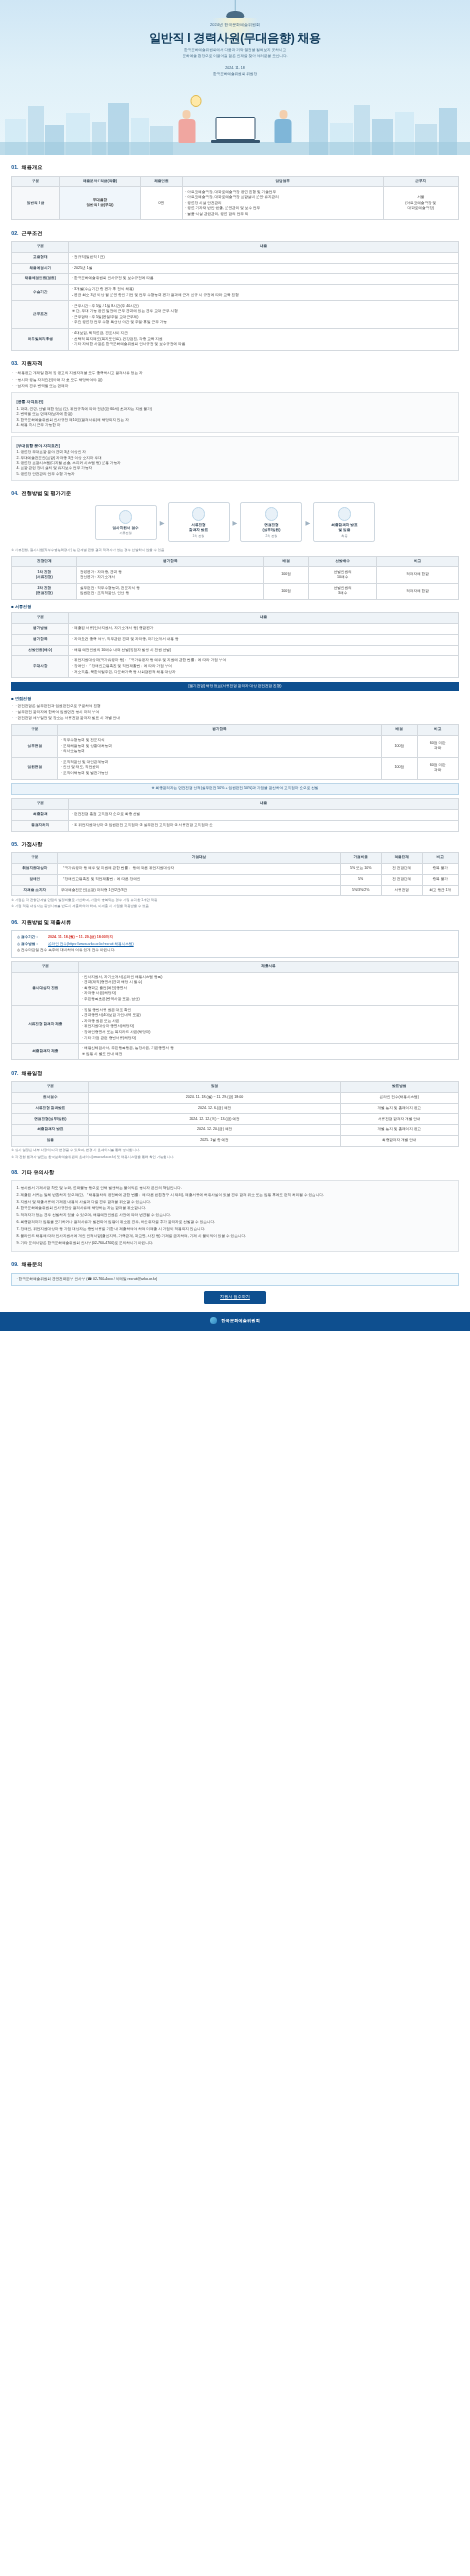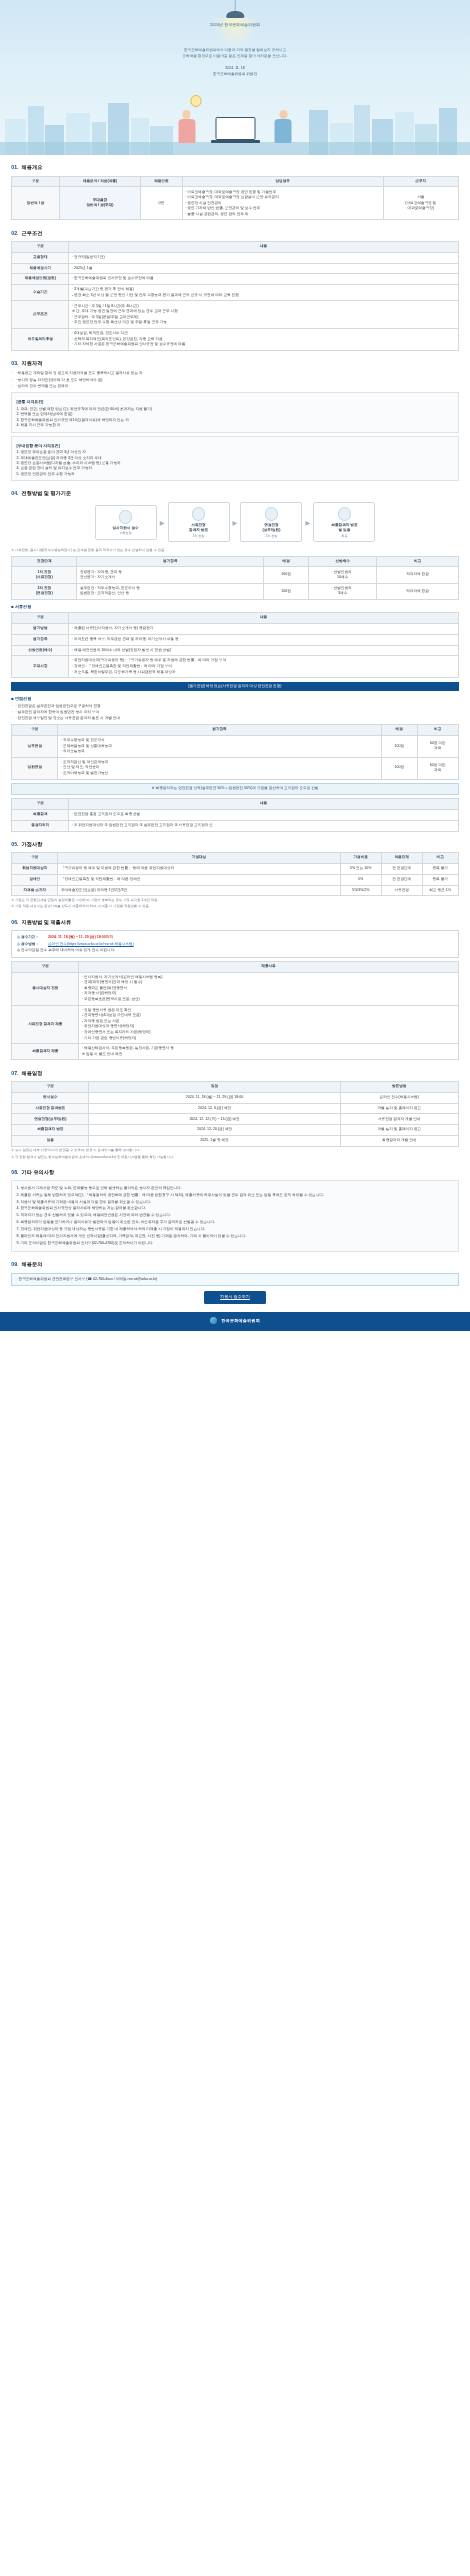--- a/index.html
+++ b/index.html
@@ -172,20 +172,21 @@
 
 <div class="page">
 
   <div class="hero">
     <div class="hero-sky"></div>
     <div class="hero-lamp"></div>
     <div class="hero-lamp-shade"></div>
     <div class="hero-lamp-glow"></div>
 
     <div class="hero-top-label">2024년 한국문화예술위원회</div>
+    <div class="hero-title">일반직 I 경력사원(무대음향) 채용</div>
     <div class="hero-sub">
       <div>한국문화예술위원회에서 다움과 끼와 열정을 펼쳐보지 못하시고</div>
       <div>문화예술 현장으로 이끌어갈 젊은 인재를 찾아 여러분을 모십니다.</div>
     </div>
     <div class="hero-date">
       <div>2024. 11. 18</div>
       <div>한국문화예술위원회 위원장</div>
     </div>
 
     <div class="hero-city">

